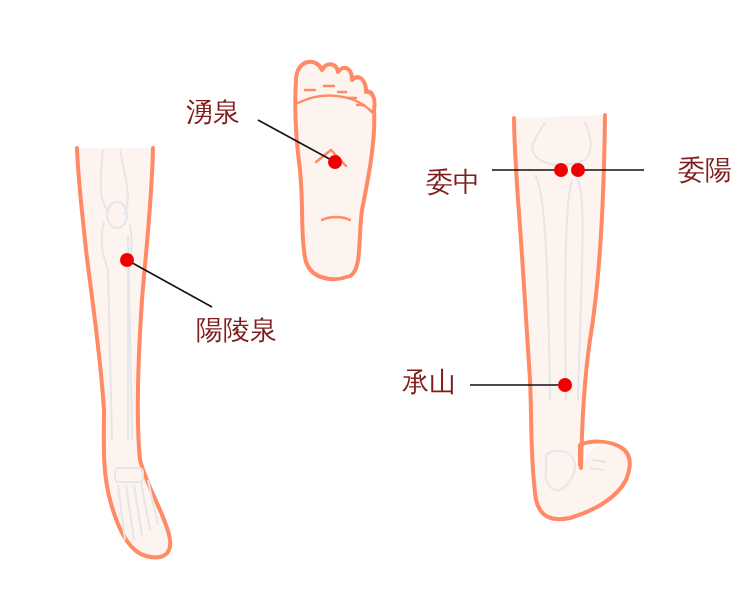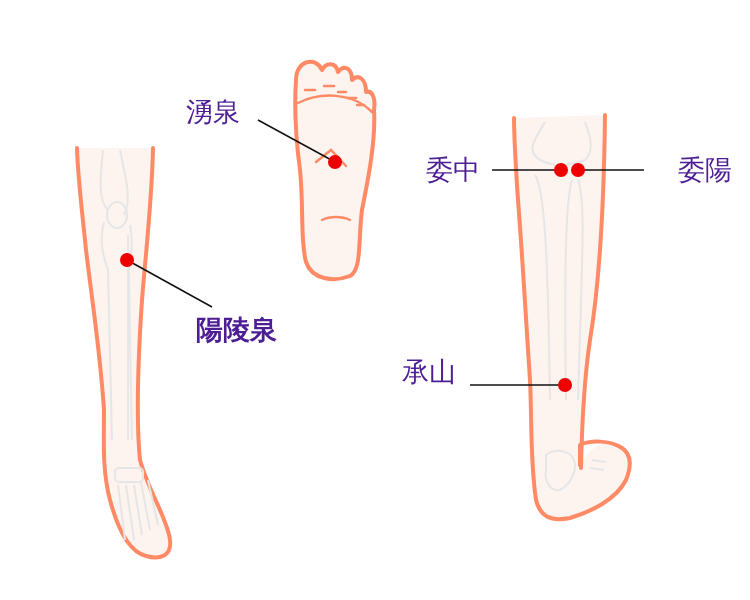--- a/index.html
+++ b/index.html
@@ -1,19 +1,19 @@
 <!DOCTYPE html>
 <html><head>
 <meta charset="utf-8">
 <style>
   html, body { margin:0; padding:0; background:#ffffff; }
   body { width:750px; height:600px; position:relative; overflow:hidden;
          font-family:"DejaVu Sans", sans-serif; }
   svg.art { position:absolute; left:0; top:0; }
-  .label { position:absolute; font-size:27px; color:#4c1d95; line-height:1; white-space:nowrap; }
+  .label { position:absolute; font-size:27px; color:#7f1d1d; line-height:1; white-space:nowrap; }
 </style>
 </head>
 <body>
 
 <svg class="art" width="750" height="600" viewBox="0 0 750 600">
 
   <g>
     <path d="M77,148 L153,148 C152,200 146,250 142,300 C138,360 136,420 140,460 C148,490 168,520 170,540 C172,556 160,560 146,556 C130,552 118,530 110,500 C102,470 104,440 104,410 C100,350 92,300 86,250 C82,210 78,180 77,148 Z" fill="#fdf3ef" stroke="none"></path>
     <path d="M77,148 C78,180 82,210 86,250 C92,300 100,350 104,410 C104,440 102,470 110,500 C118,530 130,552 146,556 C160,560 172,556 170,540 C168,520 148,490 140,460 C136,420 138,360 142,300 C146,250 152,200 153,148" fill="none" stroke="#ff8a65" stroke-width="4" stroke-linecap="round"></path>
 
@@ -68,16 +68,16 @@
   <g fill="#ee0000">
     <circle cx="335" cy="162" r="7"></circle>
     <circle cx="127" cy="260" r="7"></circle>
     <circle cx="561" cy="170" r="7"></circle>
     <circle cx="578" cy="170" r="7"></circle>
     <circle cx="565" cy="385" r="7"></circle>
   </g>
 </svg>
 
 <div class="label" style="left:186px;top:98px;">湧泉</div>
-<div class="label" style="left:196px;top:316px;font-weight:bold;">陽陵泉</div>
-<div class="label" style="left:426px;top:156px;">委中</div>
+<div class="label" style="left:196px;top:316px;">陽陵泉</div>
+<div class="label" style="left:426px;top:168px;">委中</div>
 <div class="label" style="left:678px;top:156px;">委陽</div>
-<div class="label" style="left:402px;top:358px;">承山</div>
+<div class="label" style="left:402px;top:368px;">承山</div>
 
 </body></html>

